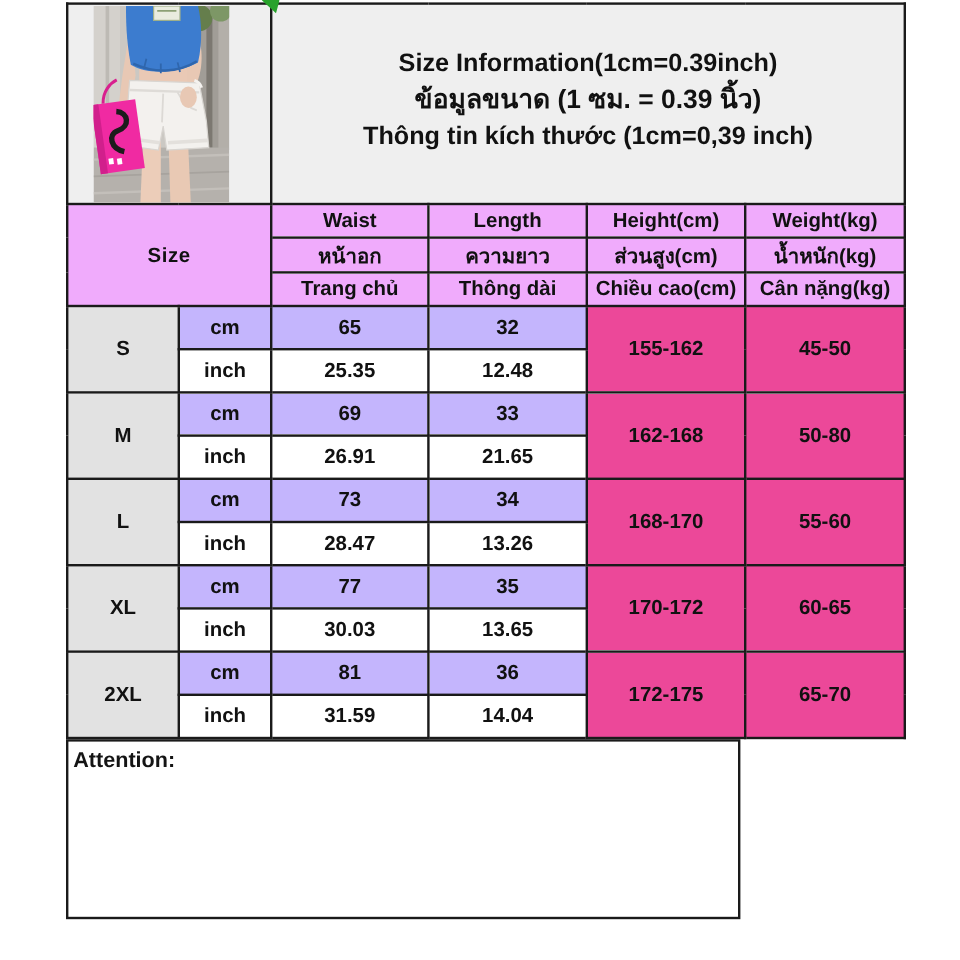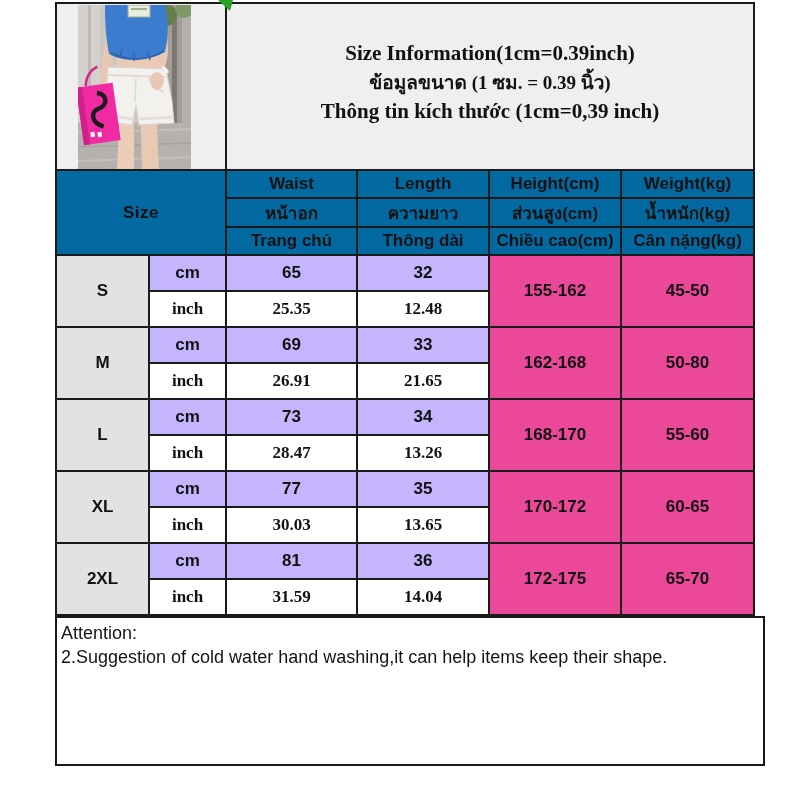--- a/index.html
+++ b/index.html
@@ -13,38 +13,38 @@
   .corner-marker{position:absolute;left:163px;top:-2px;z-index:5;line-height:0;}
 
   table.size-table{border-collapse:collapse;table-layout:fixed;width:698px;}
   table.size-table td{
     border:2px solid #1a1a1a;text-align:center;vertical-align:middle;
     padding:0;font-weight:700;font-size:17px;overflow:hidden;
   }
   .photo-cell{height:166px;background:#efefef;vertical-align:top !important;}
   .photo{width:113px;height:164px;margin:1px 0 0 21px;}
   .photo svg{display:block;}
-  .title-cell{background:#efefef;font-family:Liberation Serif, serif;}
+  .title-cell{background:#efefef;}
   .title-stack{display:flex;flex-direction:column;justify-content:center;align-items:center;height:164px;gap:9px;padding-bottom:8px;}
   .title-en,.title-vi{font-size:21px;font-weight:700;line-height:1;}
-  .title-th{font-size:19px;font-weight:700;line-height:1;}
-
-  tr.hdr td{height:28px;background:#0369a1;}
+  .title-th{font-size:22px;font-weight:700;line-height:1;}
+
+  tr.hdr td{height:28px;background:#f0abfc;}
   td.size-head{background:#e6e6e6;font-size:36px;letter-spacing:0.5px;margin-left:19px;}
   td.size-label{background:#e2e2e2;height:auto;}
   tr.r-cm td{height:36px;}
   tr.r-inch td{height:36px;}
   td.u-cm,td.v-cm{background:#c4b5fd;}
-  td.u-inch,td.v-inch{background:#ffffff;font-family:Liberation Serif, serif;}
+  td.u-inch,td.v-inch{background:#ffffff;}
   td.merged{background:#ec4899;}
 
   .attention{
-    width:710px;min-height:150px;border:2px solid #1a1a1a;margin-top:0px;
+    width:562px;min-height:150px;border:2px solid #1a1a1a;margin-top:0px;
     background:#ffffff;padding:3px 6px 4px 4px;
-    font-size:18px;font-weight:400;line-height:24px;color:#141414;
+    font-size:18px;font-weight:700;line-height:24px;color:#141414;
   }
 </style>
 </head>
 <body>
 
 <div class="sheet">
 
   <div class="corner-marker">
     <svg width="15" height="11" viewBox="0 0 15 11">
       <polygon points="0,0 15,0 12,11" fill="#27a22b"></polygon>
@@ -204,16 +204,15 @@
     <tr class="r-inch">
       <td class="u-inch">inch</td>
       <td class="v-inch">31.59</td>
       <td class="v-inch">14.04</td>
     </tr>
   </tbody>
     </table>
 
   <div class="attention">
     <div>Attention:</div>
-    <div>2.Suggestion of cold water hand washing,it can help items keep their shape.</div>
   </div>
 
 </div>
 
 </body></html>

